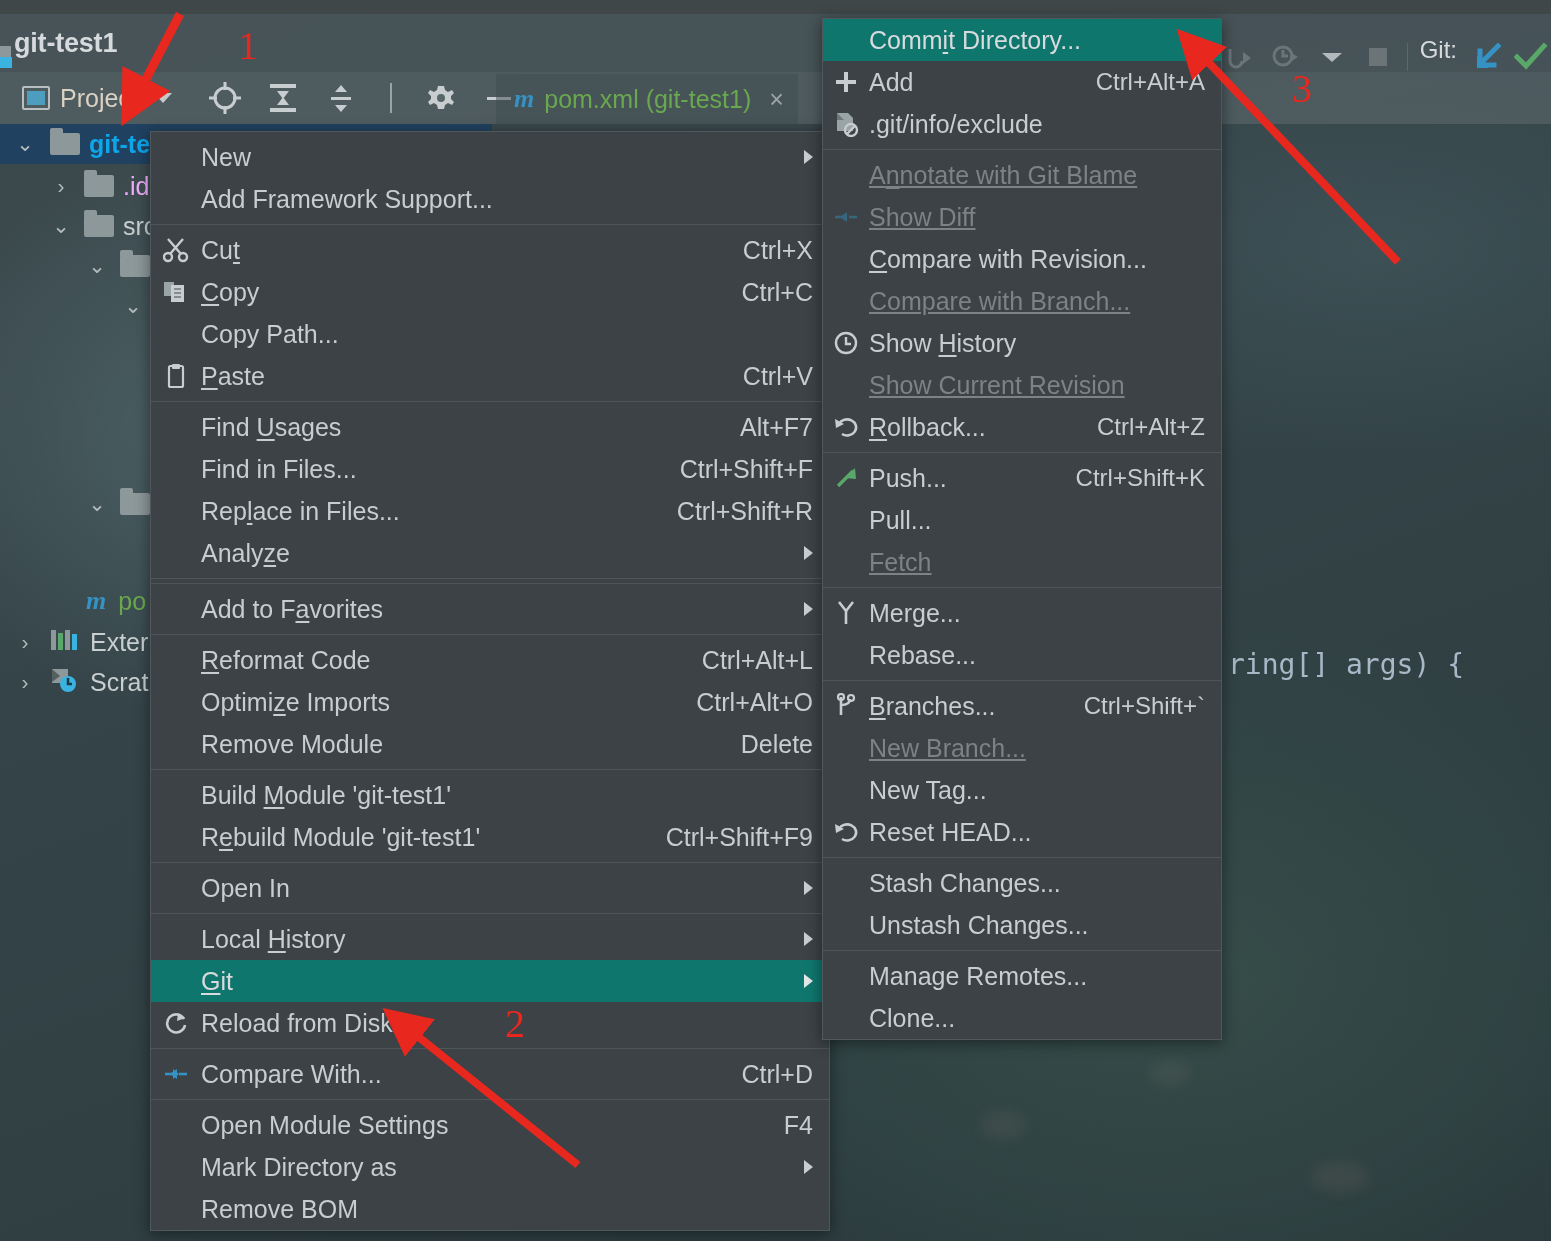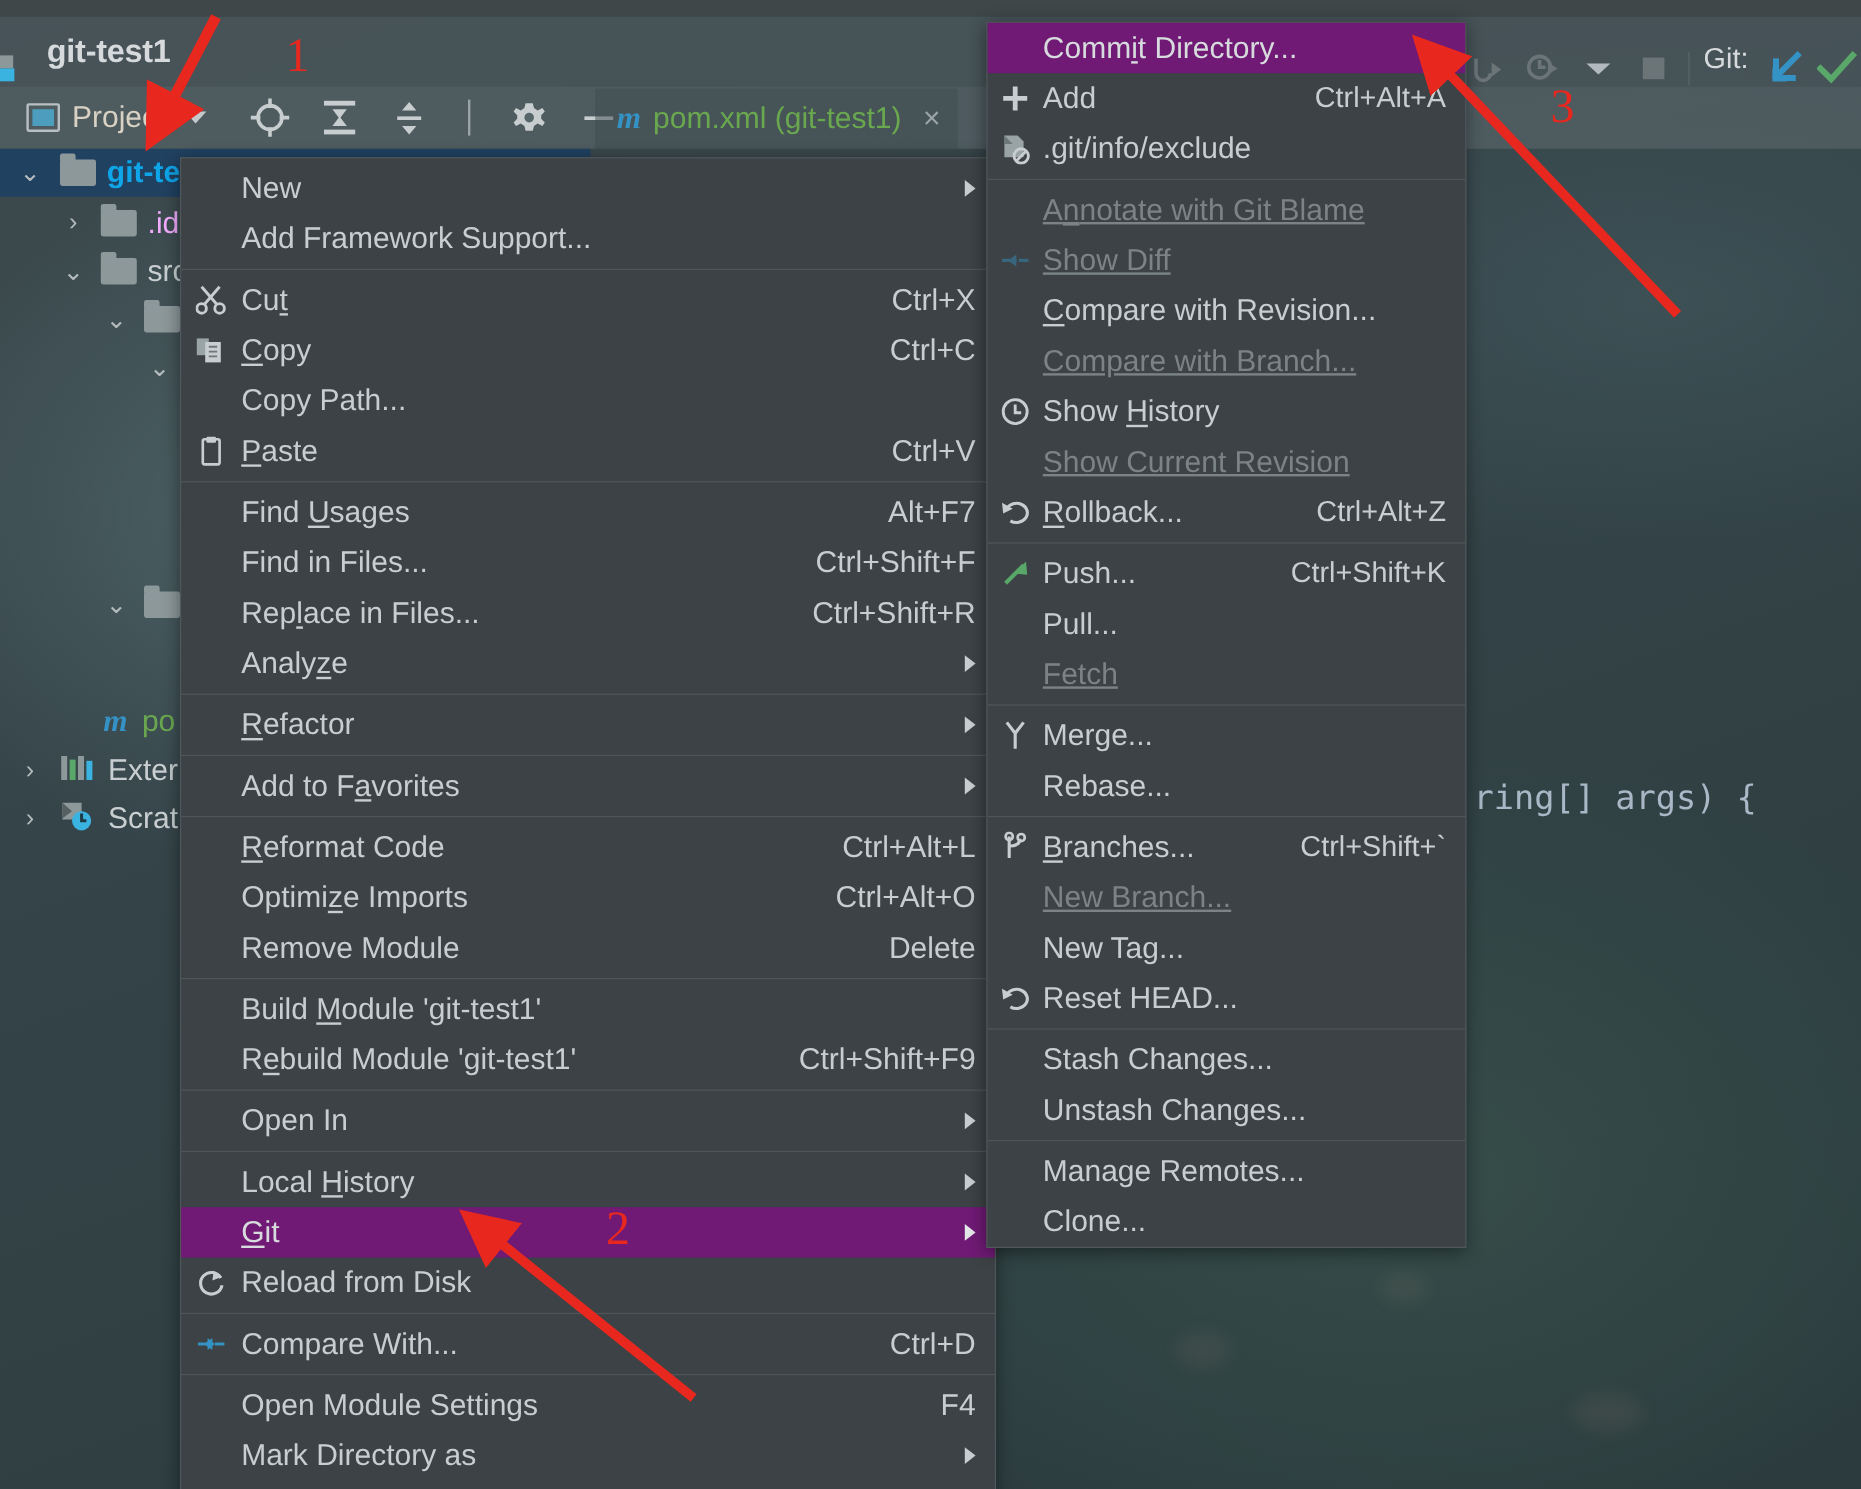--- a/index.html
+++ b/index.html
@@ -110,21 +110,21 @@
     padding:0 16px 0 0; cursor:pointer;
   }
   .mi .ico{ width:50px; display:flex; align-items:center; justify-content:center; flex:0 0 50px; }
   .mi .lbl{ font-size:25px; color:#c8cdcf; flex:1 1 auto; }
   .mi .key{ font-size:25px; color:#c8cdcf; padding-left:18px; }
   .mi .arrow{
     width:0;height:0;border-top:7px solid transparent;border-bottom:7px solid transparent;
     border-left:9px solid #c8cdcf; margin-left:14px;
   }
   .mi.disabled .lbl, .mi.disabled .key{ color:#7b8386;text-decoration:underline; }
-  .mi.hl{ background:#701a75; }
+  .mi.hl{ background:#0f766e; }
   .mi.hl .lbl, .mi.hl .key{ color:#d7dbdd; }
   .mi.hl .arrow{ border-left-color:#e3e7e8; }
   .msep{ height:1px; background:#4e5659; margin:4px 0; }
   u.mn{ text-decoration:underline; text-underline-offset:3px; }
 
   
   .submenu{
     position:absolute; left:822px; top:18px; width:400px;
     background:#3c4245; border:1px solid #50585b;
     box-shadow:0 3px 14px rgba(0,0,0,.45);
@@ -152,21 +152,21 @@
 <div id="app">
 
   <div class="bg-wall"></div>
   <div class="bg-petal" style="left:980px;top:1110px;width:46px;height:30px;"></div>
   <div class="bg-petal" style="left:1310px;top:1160px;width:60px;height:34px;"></div>
   <div class="bg-petal" style="left:1150px;top:1060px;width:40px;height:26px;"></div>
 
   <div class="titlebar"></div>
 
   <div class="projectbar">
-    <div style="position:relative;padding-left:25px;">
+    <div style="position:relative;">
       <svg class="proj-icon" viewBox="0 0 20 22">
         <rect x="0" y="0" width="13" height="11" fill="#8d989b"></rect>
         <rect x="1" y="11" width="13" height="11" fill="#3bb3e0"></rect>
       </svg>
       <div class="project-title">git-test1</div>
     </div>
 
     <div class="toolbar-right">
       <div class="tb-ico">
         <svg width="30" height="26" viewBox="0 0 30 26">
@@ -407,25 +407,20 @@
       <span class="lbl">Rep<u class="mn">l</u>ace in Files...</span>
       <span class="key">Ctrl+Shift+R</span>
     </div>
     <div class="mi">
       <span class="ico"></span>
       <span class="lbl">Analy<u class="mn">z</u>e</span>
       <span class="arrow"></span>
     </div>
     <div class="msep"></div>
 
-    <div class="mi">
-      <span class="ico"></span>
-      <span class="lbl"><u class="mn">R</u>efactor</span>
-      <span class="arrow"></span>
-    </div>
     <div class="msep"></div>
 
     <div class="mi">
       <span class="ico"></span>
       <span class="lbl">Add to F<u class="mn">a</u>vorites</span>
       <span class="arrow"></span>
     </div>
     <div class="msep"></div>
 
     <div class="mi">

